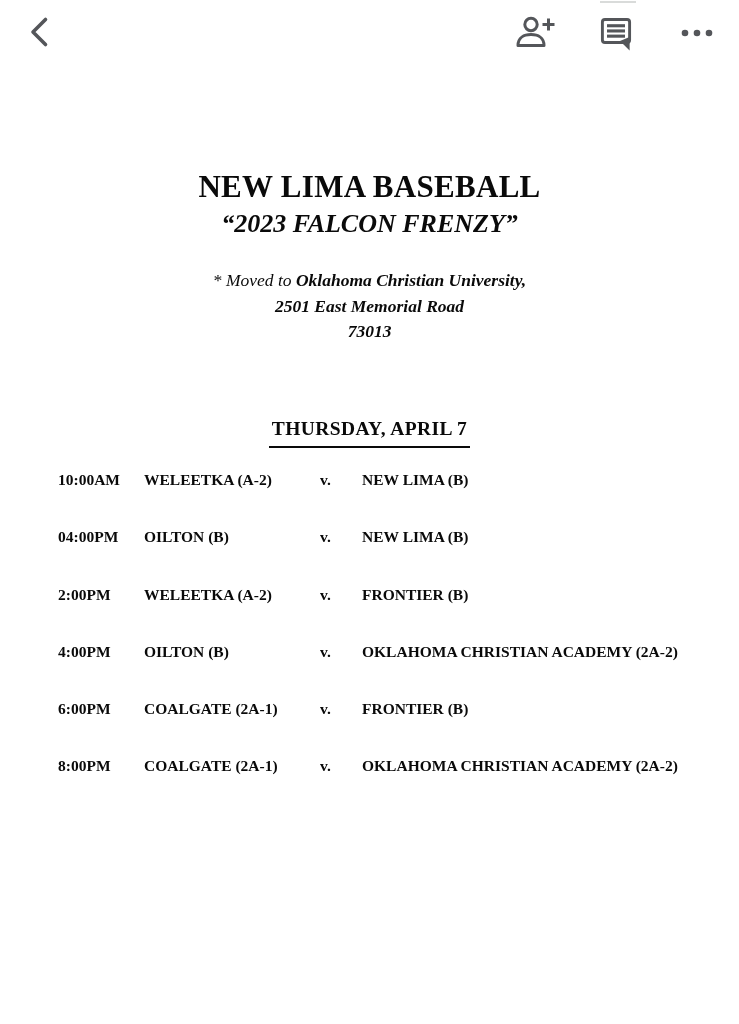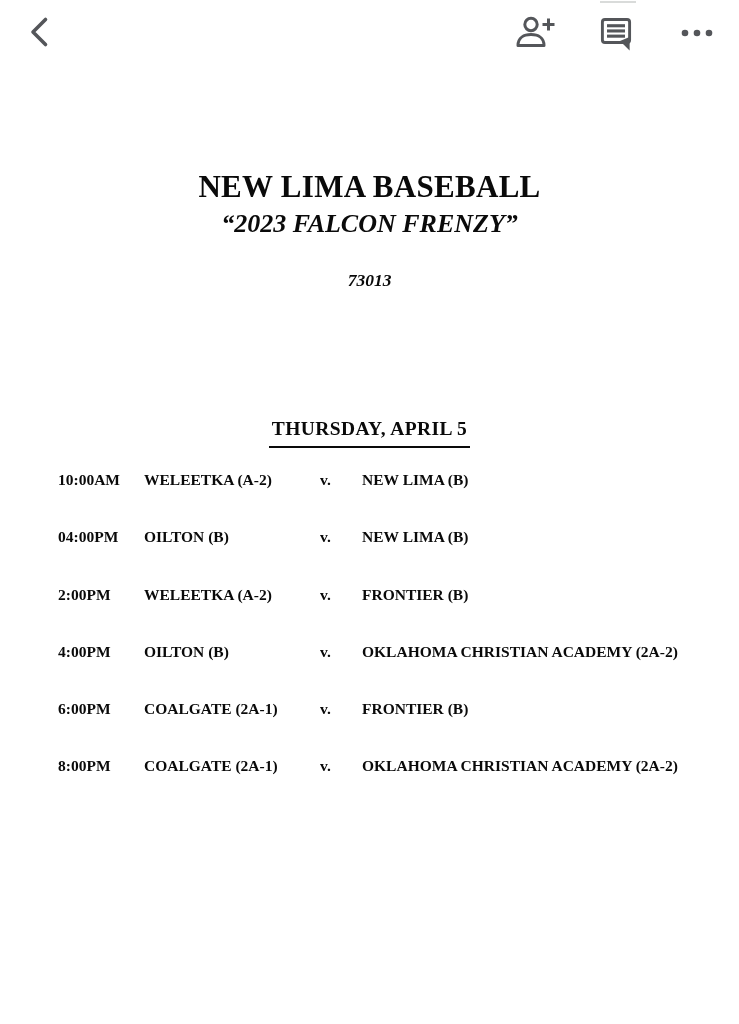--- a/index.html
+++ b/index.html
@@ -107,25 +107,27 @@
     </button>
   </div>
 
   <div class="doc">
 
     <div class="centered doc-title">NEW LIMA BASEBALL</div>
 
     <div class="centered doc-subtitle">“2023 FALCON FRENZY”</div>
 
     <div class="centered venue">
+      <div><span class="plain">* Moved to </span><span class="strong">Oklahoma Christian University,</span></div>
+      <div>2501 East Memorial Road</div>
       <div>73013</div>
     </div>
 
     <div class="centered section-heading">
-      <span class="underlined">THURSDAY, APRIL 5</span>
+      <span class="underlined">THURSDAY, APRIL 7</span>
     </div>
 
     <div class="schedule">
       <div class="row">
         <span class="cell">10:00AM</span>
         <span class="cell">WELEETKA (A-2)</span>
         <span class="cell">v.</span>
         <span class="cell">NEW LIMA (B)</span>
       </div>
 

